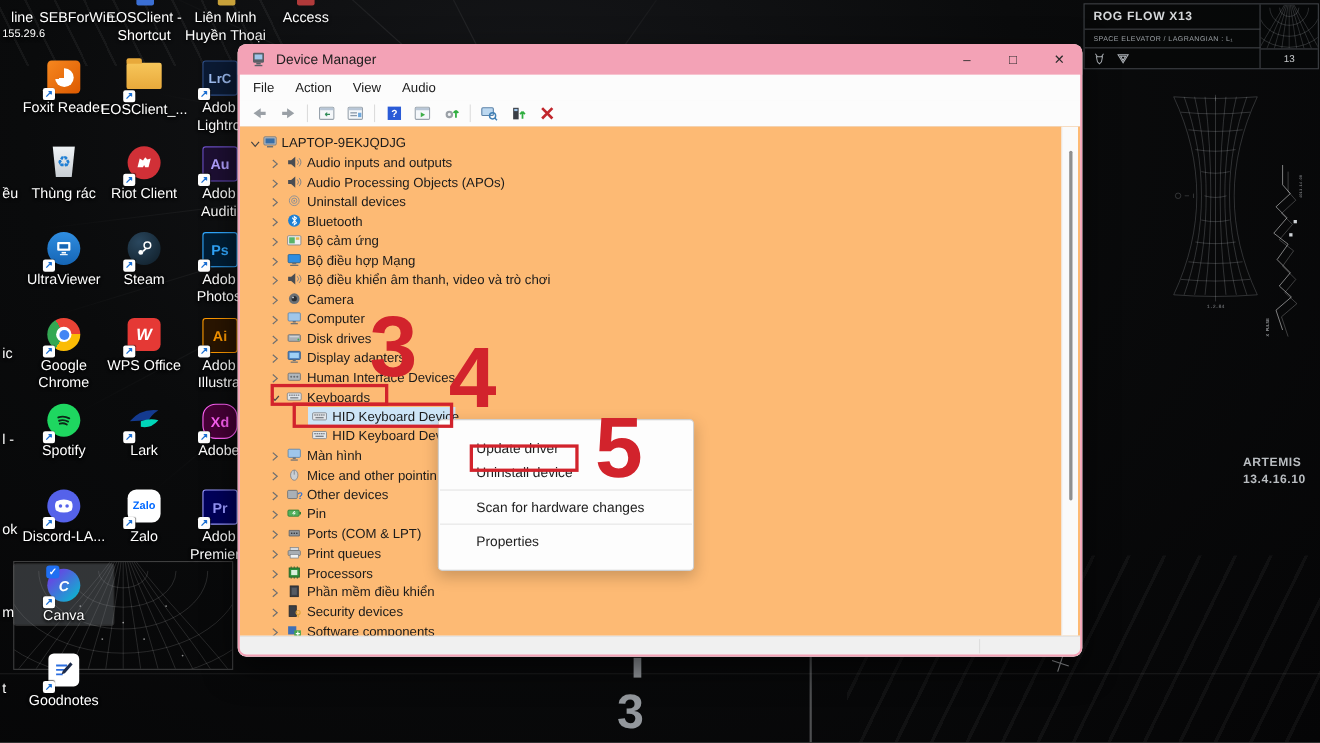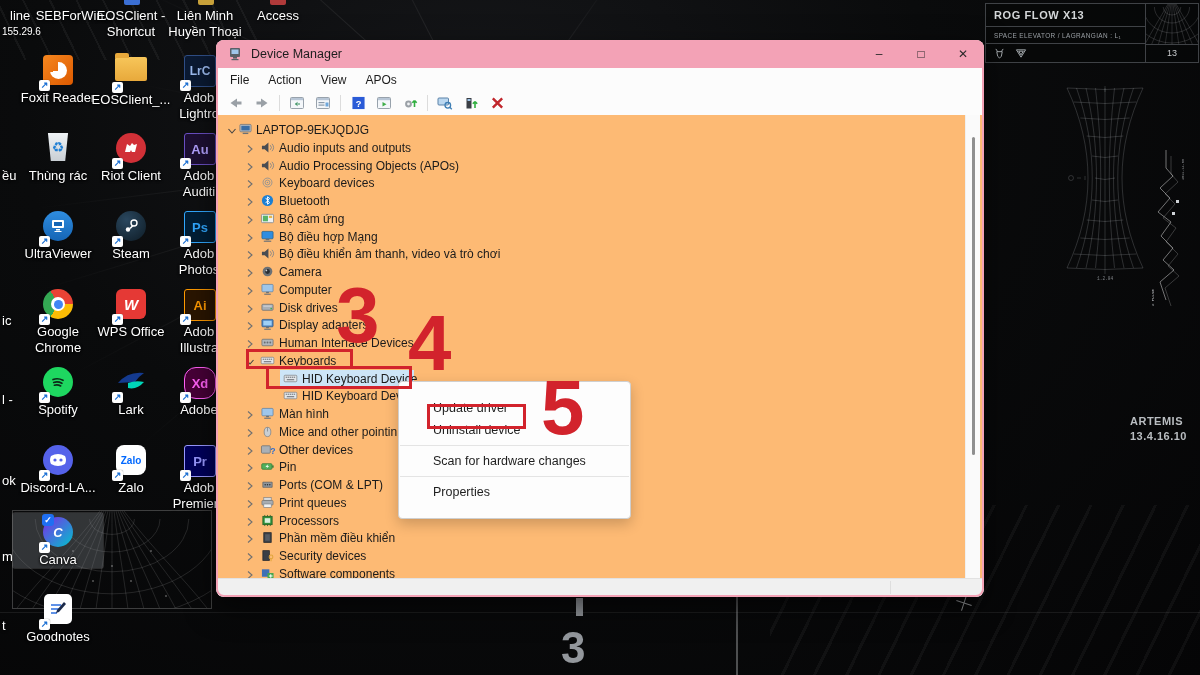--- a/index.html
+++ b/index.html
@@ -431,21 +431,21 @@
       <div class="controls">
         <span class="ctrl">–</span>
         <span class="ctrl">□</span>
         <span class="ctrl">✕</span>
       </div>
     </div>
     <div class="menubar" id="menubar">
         <span>File</span>
         <span>Action</span>
         <span>View</span>
-        <span>APOs</span>
+        <span>Audio</span>
       </div>
     <div class="toolbar" id="toolbar">
         <div class="tbtn">
           <svg width="16" height="14" viewBox="0 0 16 14">
             <path d="M9 2.5v3h4.5v3H9v3L2.5 7z" fill="#9aa0a6"></path>
           </svg>
         </div>
         <div class="tbtn">
           <svg width="16" height="14" viewBox="0 0 16 14">
             <path d="M7 2.5v3H2.5v3H7v3L13.5 7z" fill="#9aa0a6"></path>
@@ -547,21 +547,21 @@
         </div>
         <div class="trow" style="top: 59.25px;">
           <div class="chev" style="left: 26px;"><svg width="12" height="12" viewBox="0 0 12 12">
               <path d="M4 2.5l4 3.5-4 3.5" fill="none" stroke="#707070" stroke-width="1.1"></path>
             </svg></div>
           <div class="ticon" style="left: 42px;"><svg width="15" height="13" viewBox="0 0 16 14">
               <circle cx="8" cy="7" r="4.8" fill="none" stroke="#8a8f94" stroke-width=".9"></circle>
               <circle cx="8" cy="7" r="2.6" fill="none" stroke="#8a8f94" stroke-width=".9"></circle>
               <circle cx="8" cy="7" r=".9" fill="#8a8f94"></circle>
             </svg></div>
-          <div class="tlabel" style="left: 61px;">Keyboard devices</div>
+          <div class="tlabel" style="left: 61px;">Uninstall devices</div>
         </div>
         <div class="trow" style="top: 77px;">
           <div class="chev" style="left: 26px;"><svg width="12" height="12" viewBox="0 0 12 12">
               <path d="M4 2.5l4 3.5-4 3.5" fill="none" stroke="#707070" stroke-width="1.1"></path>
             </svg></div>
           <div class="ticon" style="left: 42px;"><svg width="15" height="13" viewBox="0 0 16 14">
               <circle cx="8" cy="7" r="6" fill="#1b7fd4"></circle>
               <path d="M6 4.2l4.2 5.2L8 11V3l2.2 1.6L6 9.8" stroke="#fff" stroke-width="1" fill="none"></path>
             </svg></div>
           <div class="tlabel" style="left: 61px;">Bluetooth</div>

